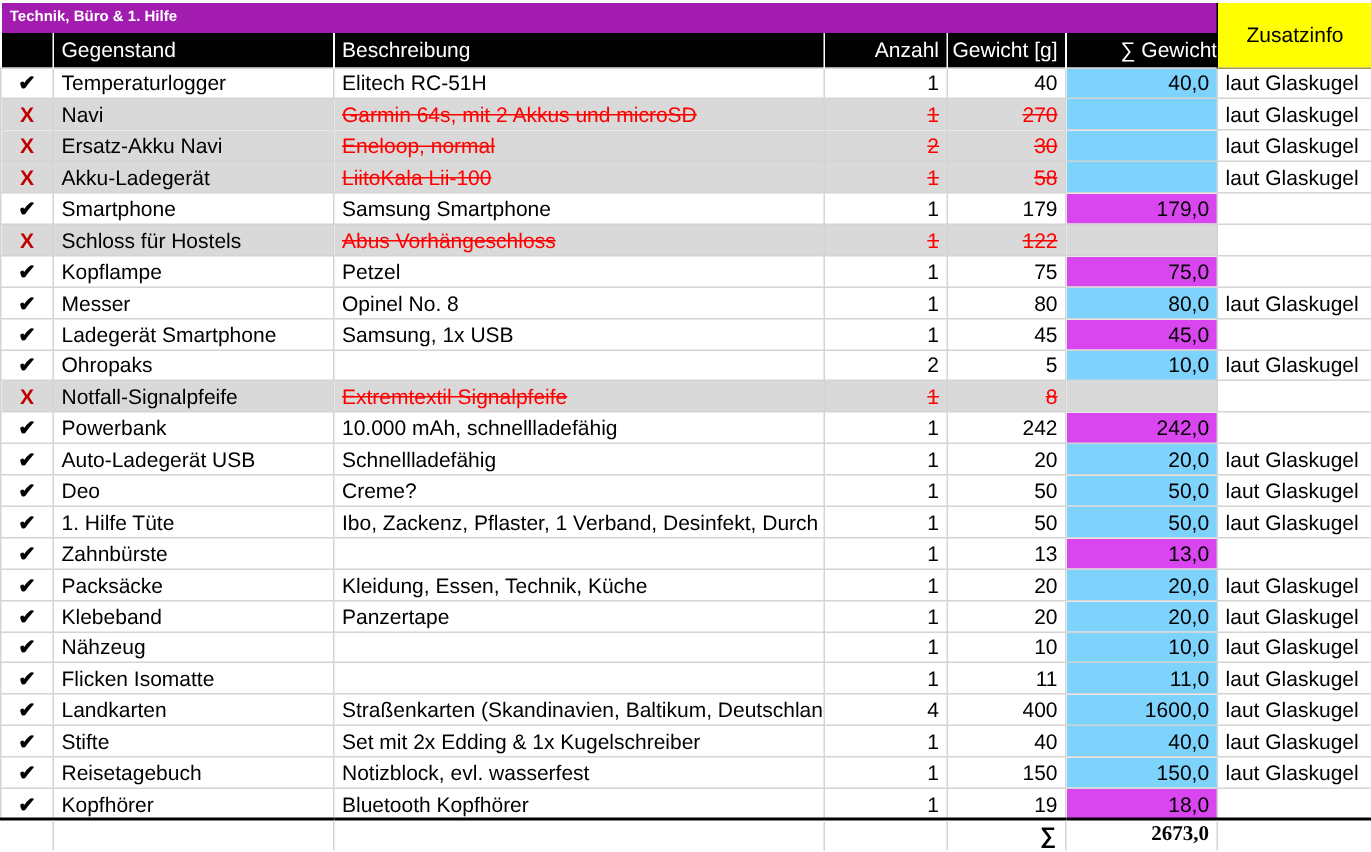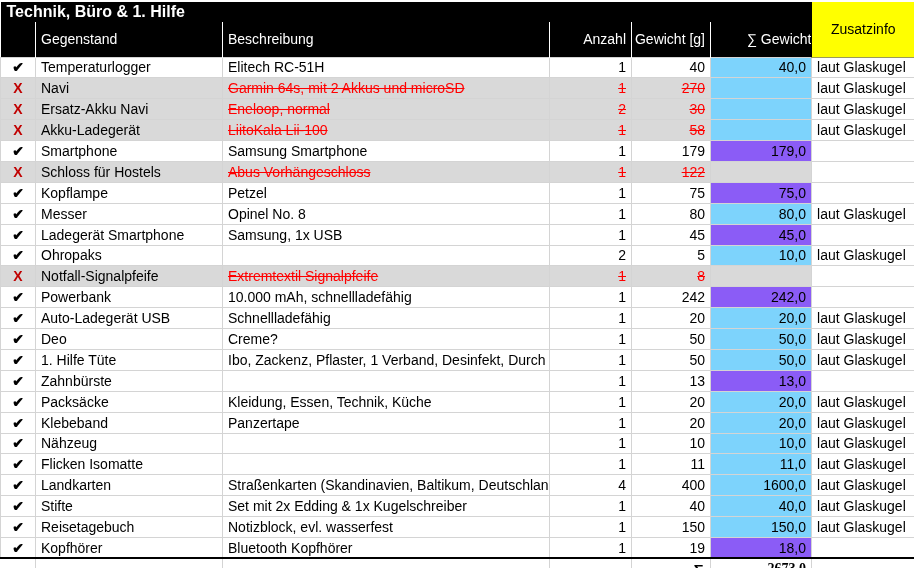--- a/index.html
+++ b/index.html
@@ -3,48 +3,48 @@
 <meta charset="utf-8">
 <style>
   * { margin:0; padding:0; box-sizing:border-box; }
   html,body { width:914px; height:568px; background:#fff; overflow:hidden;
     font-family:"Liberation Sans", sans-serif; }
   table { width:914px; table-layout:fixed; border-collapse:collapse; margin-top:2px; }
   td, th { white-space:nowrap; overflow:hidden; vertical-align:middle;
     font-size:14px; font-weight:400; line-height:1; }
 
   
-  .title-cell { background:#000000; color:#fff; font-weight:700; font-size:16px;
+  .title-cell { background:#a21caf; color:#fff; font-weight:700; font-size:10px;
     text-align:left; padding:0 0 0 6px; height:20px; }
   .info-head { background:#ffff00; color:#000; text-align:center; font-size:14px;
     border-left:1px solid #000; border-bottom:1px solid #9a9a5a;margin-top:24px; }
 
   
-  .hdr th { background:#000; color:#fff; height:35px; border-right:1px solid #fff;margin-top:22px; }
+  .hdr th { background:#000; color:#fff; height:23px; border-right:1px solid #fff;margin-top:22px; }
   .hdr th:last-of-type { border-right:none;padding-left:36px; }
   .h-left  { text-align:left;  padding-left:5px; }
   .h-right { text-align:right; padding-right:5px; }
 
   
   tbody tr { height:20.9px; }
   tbody td { border:1px solid #d4d4d4; background:#fff; color:#000; }
   .c-status { text-align:center; }
   .c-item, .c-desc, .c-info { text-align:left; padding-left:5px; }
   .c-qty, .c-weight, .c-sum { text-align:right; padding-right:5px; }
 
   .check { color:#000; font-weight:700; font-size:14px; }
   .cross { color:#c00000; font-weight:700; font-size:14px; }
 
   tr.crossed td:not(.c-info):not(.c-sum) { background:#d9d9d9; }
   tr.crossed .c-desc, tr.crossed .c-qty, tr.crossed .c-weight {
     color:#ff0000; text-decoration:line-through; }
 
   #rows td.bg-salmon { background:#7dd3fc; }
   #rows td.bg-gray   { background:#d9d9d9; }
-  #rows td.bg-white  { background:#8b5cf6; }
+  #rows td.bg-white  { background:#d946ef; }
 
   
   tfoot tr { height:21px; }
   tfoot td { border-top:2px solid #000; border-right:1px solid #d4d4d4;
     font-weight:700; background:#fff; }
   .f-sigma { text-align:right; padding-right:6px; font-size:15px; }
   .f-total { text-align:right; padding-right:5px;font-family:Liberation Serif, serif; }
 </style>
 </head>
 <body>

